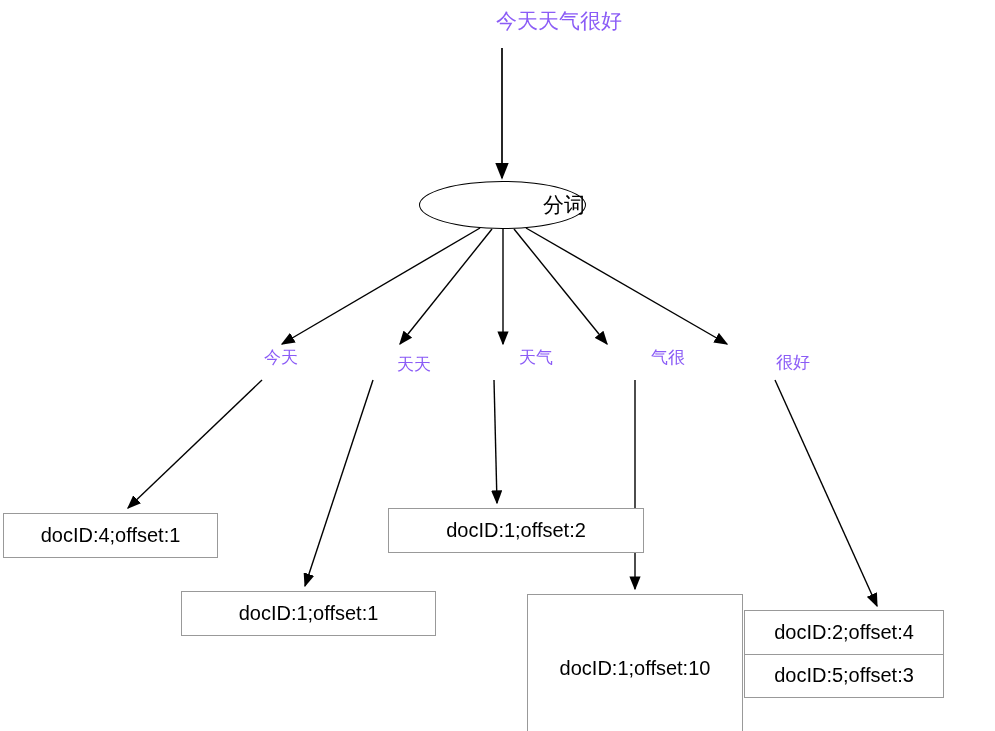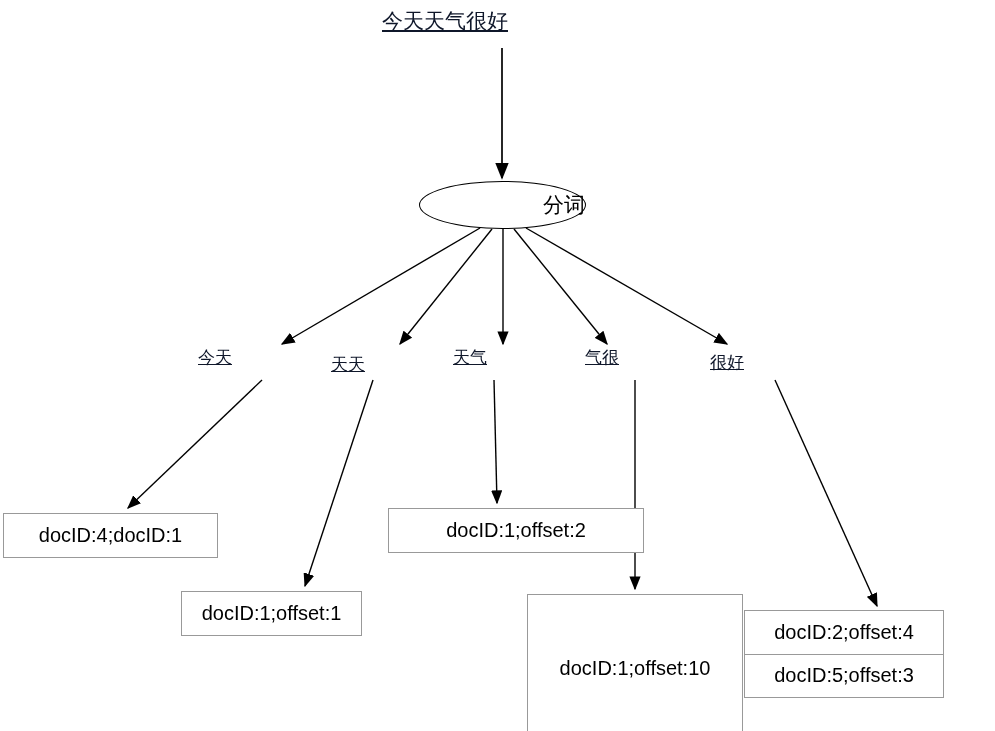--- a/index.html
+++ b/index.html
@@ -20,25 +20,24 @@
   }
   #edges {
     position: absolute;
     left: 0;
     top: 0;
     width: 995px;
     height: 731px;
   }
   .node-text {
     position: absolute;
-    text-align: left;
+    text-align: right;
     white-space: nowrap;
     line-height: 1;
-    color: #0f172a;
-    text-decoration: underline;
+    color: #8b5cf6;
   }
   .query-title {
     font-size: 21px;
   }
   .term-label {
     font-size: 17px;
   }
   .ellipse-node {
     position: absolute;
     display: flex;
@@ -105,24 +104,24 @@
     <span>分词</span>
   </div>
 
   <div class="node-text term-label" style="left: 198px; top: 349px; width: 100px;">今天</div>
   <div class="node-text term-label" style="left: 331px; top: 356px; width: 100px;">天天</div>
   <div class="node-text term-label" style="left: 453px; top: 349px; width: 100px;">天气</div>
   <div class="node-text term-label" style="left: 585px; top: 349px; width: 100px;">气很</div>
   <div class="node-text term-label" style="left: 710px; top: 354px; width: 100px;">很好</div>
 
   <div class="posting-box" style="left: 3px; top: 513px; width: 215px; height: 45px;">
-    <div class="posting-row">docID:4;docID:1</div>
+    <div class="posting-row">docID:4;offset:1</div>
   </div>
 
-  <div class="posting-box" style="left: 181px; top: 591px; width: 181px; height: 45px;">
+  <div class="posting-box" style="left: 181px; top: 591px; width: 255px; height: 45px;">
     <div class="posting-row">docID:1;offset:1</div>
   </div>
 
   <div class="posting-box" style="left: 388px; top: 508px; width: 256px; height: 45px;">
     <div class="posting-row">docID:1;offset:2</div>
   </div>
 
   <div class="posting-box" style="left: 527px; top: 594px; width: 216px; height: 148px;">
     <div class="posting-row">docID:1;offset:10</div>
   </div>

